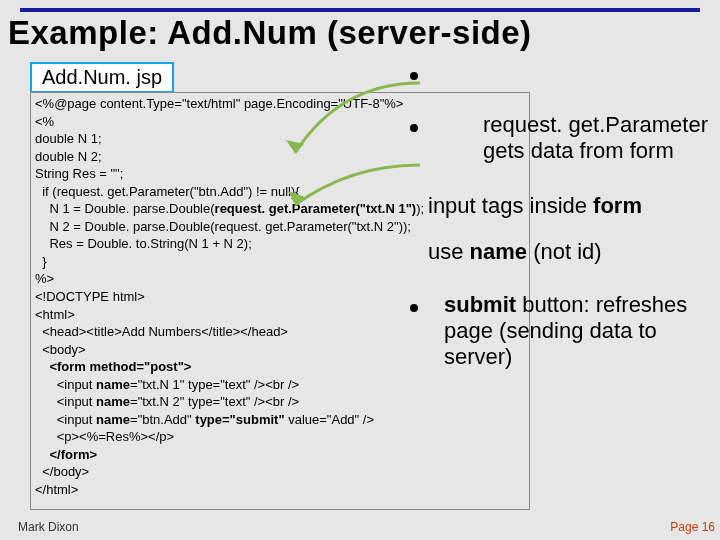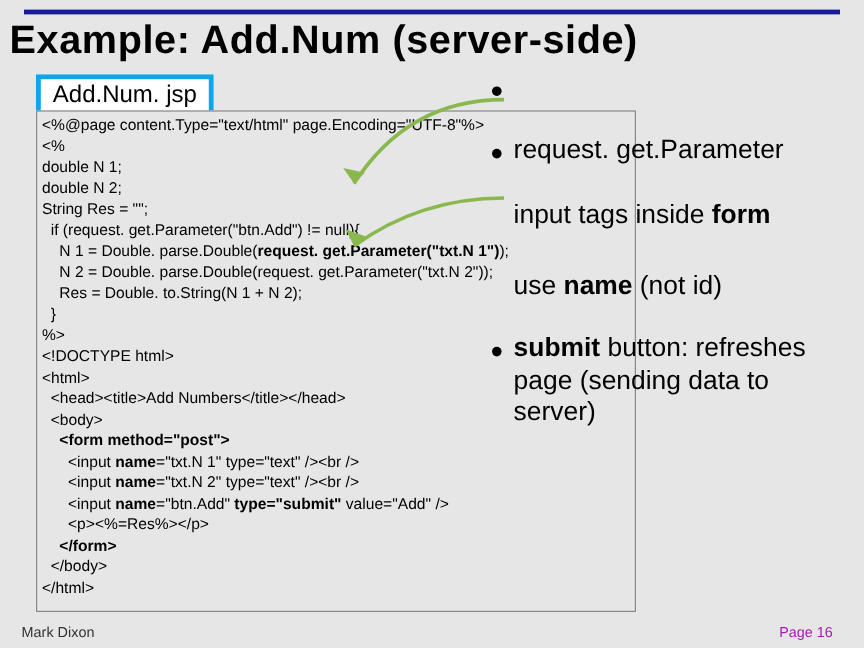--- a/index.html
+++ b/index.html
@@ -27,21 +27,21 @@
     font-size: 33px;
     font-weight: bold;
     color: #000;
     letter-spacing: 0.5px;
   }
   .filename-tab {
     position: absolute;
     top: 62px;
     left: 30px;
     background: #fff;
-    border: 4px solid #0ea5e9;
+    border: 2px solid #0ea5e9;
     padding: 2px 10px;
     font-size: 20px;
     font-weight: normal;
     color: #000;
   }
   .codebox {
     position: absolute;
     top: 92px;
     left: 30px;
     width: 500px;
@@ -77,26 +77,26 @@
     margin-right: 10px;
     flex-shrink: 0;
   }
   .bullet .txt {
     font-size: 22px;
     line-height: 1.2;
     color: #000;
   }
   .bullet .txt b { font-weight: bold; }
   .bullet.b1 { margin-top: 0; }
-  .bullet.b2 { margin-top: 32px; }
+  .bullet.b2 { margin-top: 32px; justify-content: space-between; }
   .bullet.b3 { margin-top: 28px; align-items: flex-end; }
   .bullet.b3 .dot { visibility: hidden; }
-  .bullet.b4 { margin-top: 32px; }
+  .bullet.b4 { margin-top: 20px; }
   .bullet.b4 .dot { visibility: hidden; }
-  .bullet.b5 { margin-top: 26px; }
+  .bullet.b5 { margin-top: 26px; gap: 16px; }
   .arrow {
     position: absolute;
     stroke: #8ab84f;
     stroke-width: 3;
     fill: none;
   }
   .arrow-head {
     fill: #8ab84f;
     stroke: none;
   }
@@ -104,23 +104,23 @@
     position: absolute;
     bottom: 6px;
     left: 18px;
     font-size: 12px;
     color: #333;
     text-align: center;
   }
   .footer-right {
     position: absolute;
     bottom: 6px;
-    right: 26px;
+    right: 5px;
     font-size: 12px;
-    color: #a21caf;
+    color: #c2410c;
   }
 </style>
 </head>
 <body>
 
 <div class="top-rule"></div>
 <div class="title">Example: Add.Num (server-side)</div>
 
 <div class="filename-tab">Add.Num. jsp</div>
 
@@ -160,20 +160,21 @@
 </svg>
 
 <div class="bullets">
   <div class="bullet b1">
     <div class="dot"></div>
   </div>
   <div class="bullet b2">
     <div class="dot"></div>
     <div class="txt">
       <span>request. get.Parameter</span><br>
+      <span>gets data from form</span>
     </div>
   </div>
   <div class="bullet b3">
     <div class="dot"></div>
     <div class="txt">
       <span>input tags inside </span><b>form</b>
     </div>
   </div>
   <div class="bullet b4">
     <div class="dot"></div>

